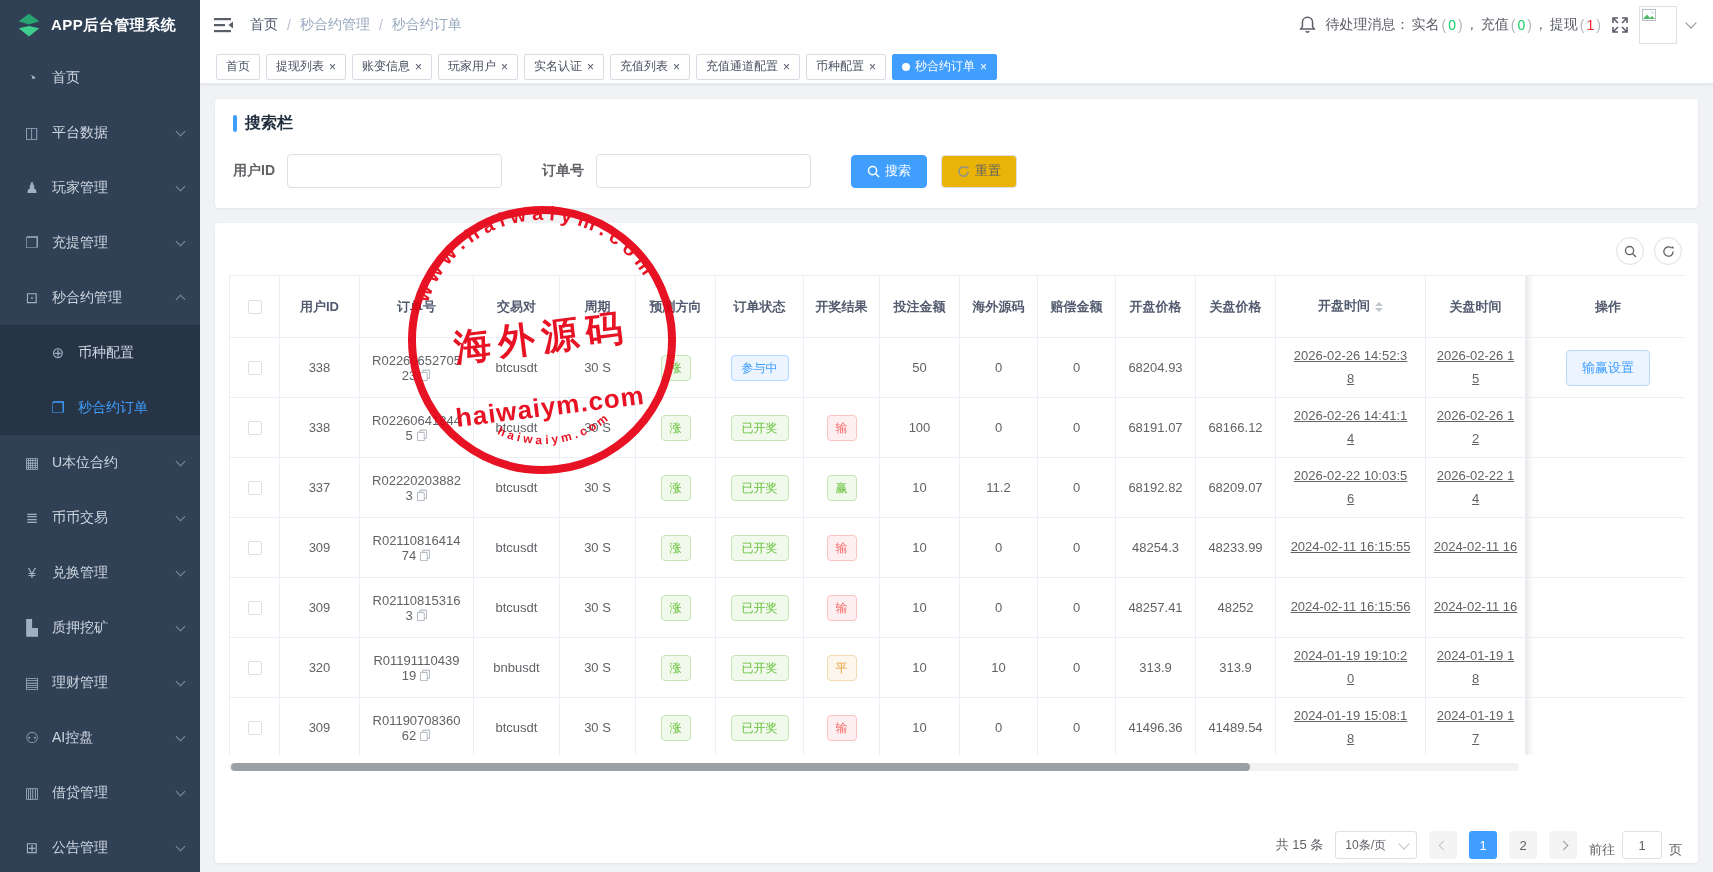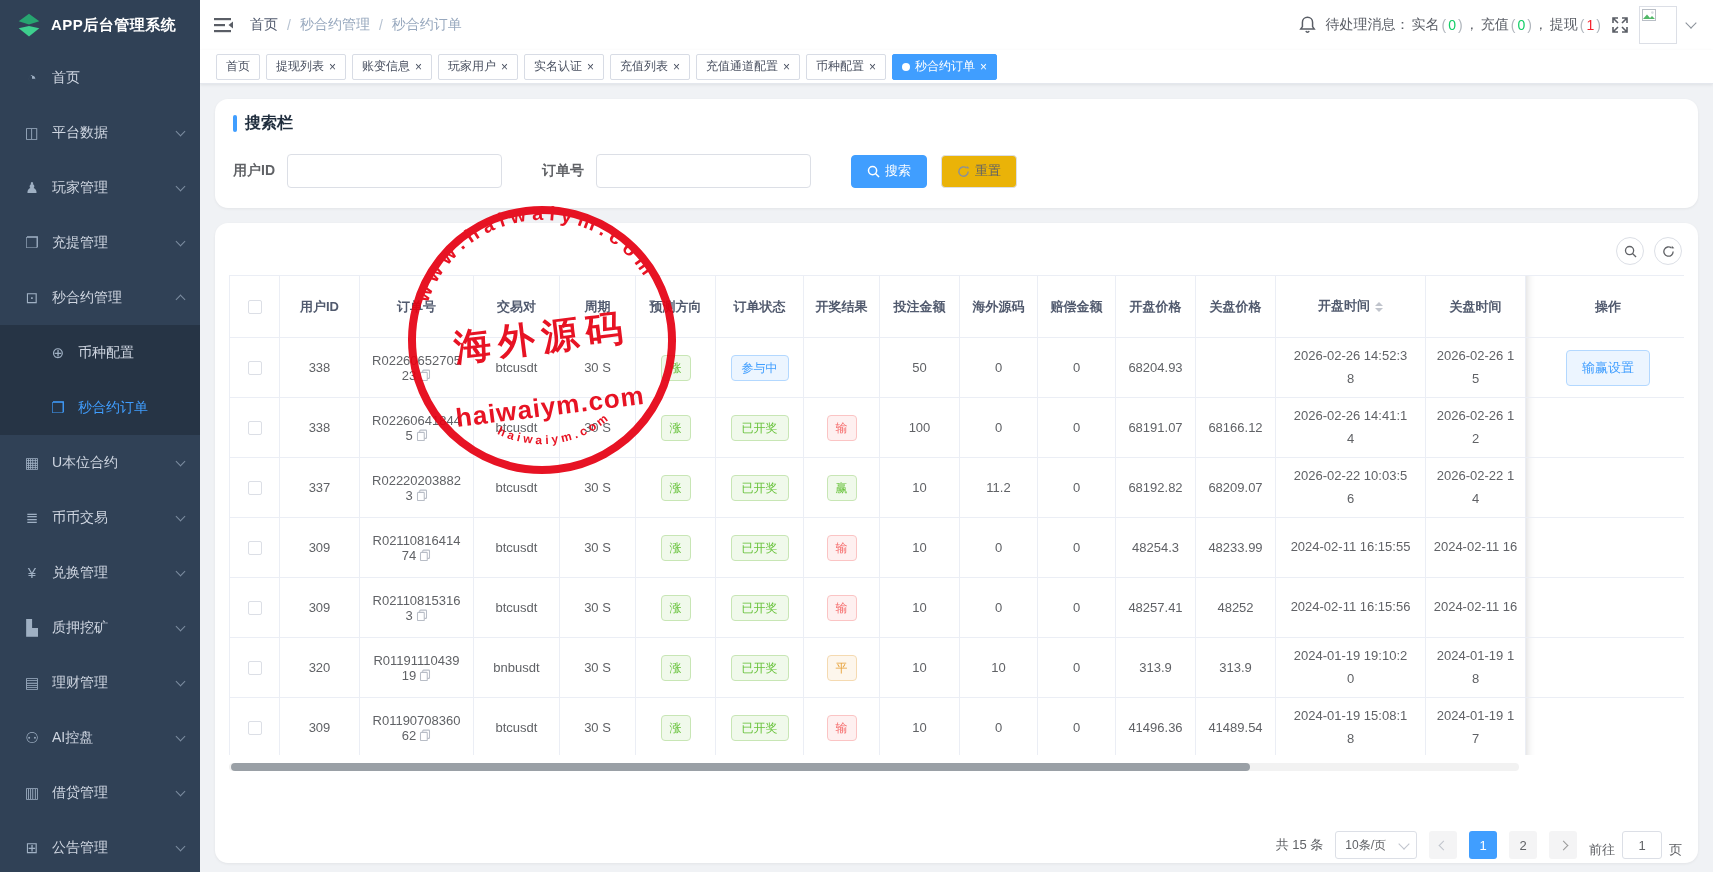--- a/index.html
+++ b/index.html
@@ -37,21 +37,21 @@
   .caret-dn { width:8px; height:8px; border-right:1.5px solid #8a9099; border-bottom:1.5px solid #8a9099; transform:rotate(45deg); margin-top:-4px; cursor:pointer; }
 
   .tabsbar { height:34px; background:#fff; border-bottom:1px solid #e4e7ed; box-shadow:0 1px 3px rgba(0,21,41,.08); display:flex; align-items:center; gap:6px; padding:0 16px; flex:none; position:relative; z-index:5; }
   .tab { height:26px; padding:0 9px; border:1px solid #d8dce5; background:#fff; color:#495060; font-size:12px; display:inline-flex; align-items:center; border-radius:2px; cursor:pointer; white-space:nowrap; }
   .tab .dot { display:none; }
   .tab.active { background:#409eff; border-color:#409eff; color:#fff; }
   .tab.active .dot { display:inline-block; width:8px; height:8px; border-radius:50%; background:#fff; margin-right:5px; }
   .tab .tab-x { margin-left:5px; font-size:12px; line-height:1; cursor:pointer; }
 
   .content { flex:1; overflow:hidden; }
-  .card { background:#fff; border-radius:13px; box-shadow:0 1px 3px rgba(0,0,0,.06); }
+  .card { background:#fff; border-radius:4px; box-shadow:0 1px 3px rgba(0,0,0,.06); }
   .search-card { margin:15px 15px 15px; padding:14px 18px 20px; }
   .card-title { display:flex; align-items:center; font-size:16px; font-weight:bold; color:#1f2d3d; }
   .card-title::before { content:""; width:4px; height:17px; background:#409eff; border-radius:2px; margin-right:8px; }
   .search-form { display:flex; align-items:center; margin-top:20px; }
   .sf-label { font-size:14px; font-weight:bold; color:#606266; margin-right:12px; white-space:nowrap; }
   .sf-input { width:215px; height:34px; border:1px solid #dcdfe6; border-radius:4px; padding:0 10px; font-size:13px; color:#606266; outline:none; margin-right:40px; }
   .btn { display:inline-flex; align-items:center; gap:5px; height:33px; padding:0 15px; border-radius:4px; font-size:13px; cursor:pointer; border:1px solid transparent; }
   .btn-primary { background:#409eff; color:#fff; border-color:#409eff; }
   .btn-plain { background:#eab308; color:#606266; border-color:#dcdfe6; margin-left:14px; }
 
@@ -87,21 +87,21 @@
   .pg-btn { min-width:28px; height:28px; border-radius:3px; background:#f4f4f5; display:inline-flex; align-items:center; justify-content:center; cursor:pointer; color:#606266; font-size:13px; }
   .pg-btn.active { background:#409eff; color:#fff; }
   .pg-arrow { width:7px; height:7px; border-right:1.5px solid #999; border-bottom:1.5px solid #999; }
   .pg-arrow.left { transform:rotate(135deg); border-color:#c0c4cc; }
   .pg-arrow.right { transform:rotate(-45deg); }
   .pg-goto { display:inline-flex; align-items:flex-end; gap:7px; }
   .pg-goto input { width:40px; height:28px; border:1px solid #dcdfe6; border-radius:3px; text-align:center; font-size:13px; color:#606266; outline:none; }
 
   .stamp { position:absolute; left:392px; top:190px; z-index:40; pointer-events:none; opacity:.92; transform:rotate(-7deg); }
 
-  .time-lines div { line-height:1.7; }
+  .time-lines div { line-height:1.7;text-decoration:underline; }
 </style>
 </head>
 <body>
 
 <aside class="sidebar">
   <div class="logo-bar">
     <svg width="26" height="26" viewBox="0 0 24 24">
       <path d="M12 1.5 L21.5 8.5 L12 11.5 L2.5 8.5 Z" fill="#27a570"></path>
       <path d="M12 13 L21.5 15 L12 22.5 L2.5 15 Z" fill="#3ecf8e"></path>
     </svg>

